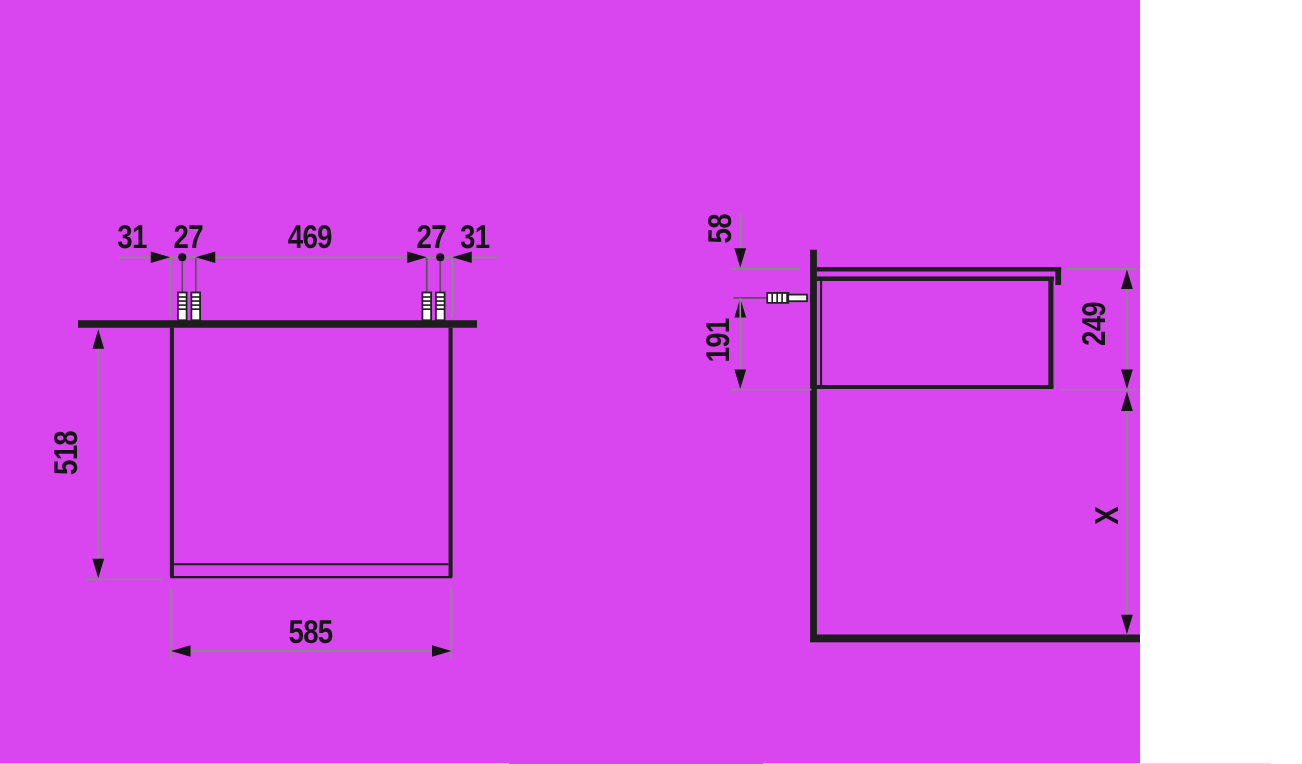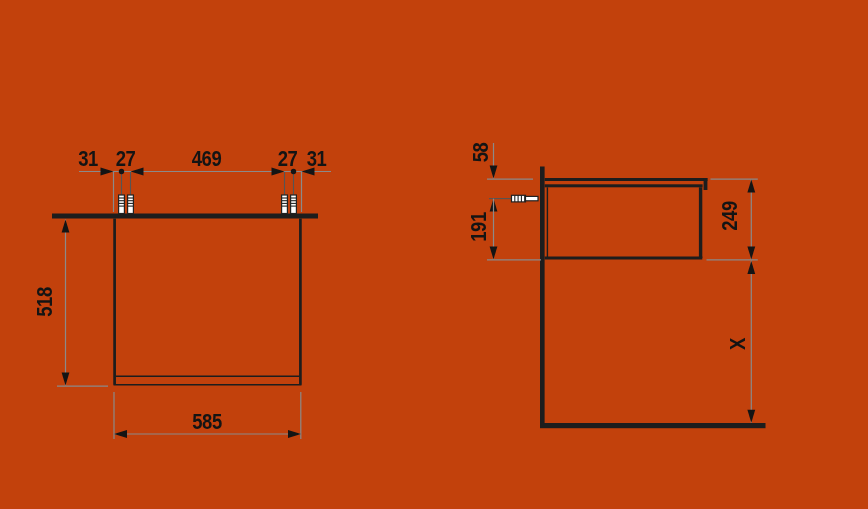--- a/index.html
+++ b/index.html
@@ -2,23 +2,23 @@
 <html><head>
 <meta charset="utf-8">
 <style>
   html, body {
     margin: 0;
     padding: 0;
     background: #ffffff;
   }
   .canvas {
     position: relative;
-    width: 868px;
+    width: 760px;
     height: 509px;
-    background: #c2410c;
+    background: #d946ef;
     overflow: hidden;
     text-decoration: underline;
   }
   svg { display: block; }
   .dim-label {
     font-family: "Liberation Sans", sans-serif;
     font-weight: 700;
     font-size: 22px;
     letter-spacing: -0.6px;
     fill: #141414;

